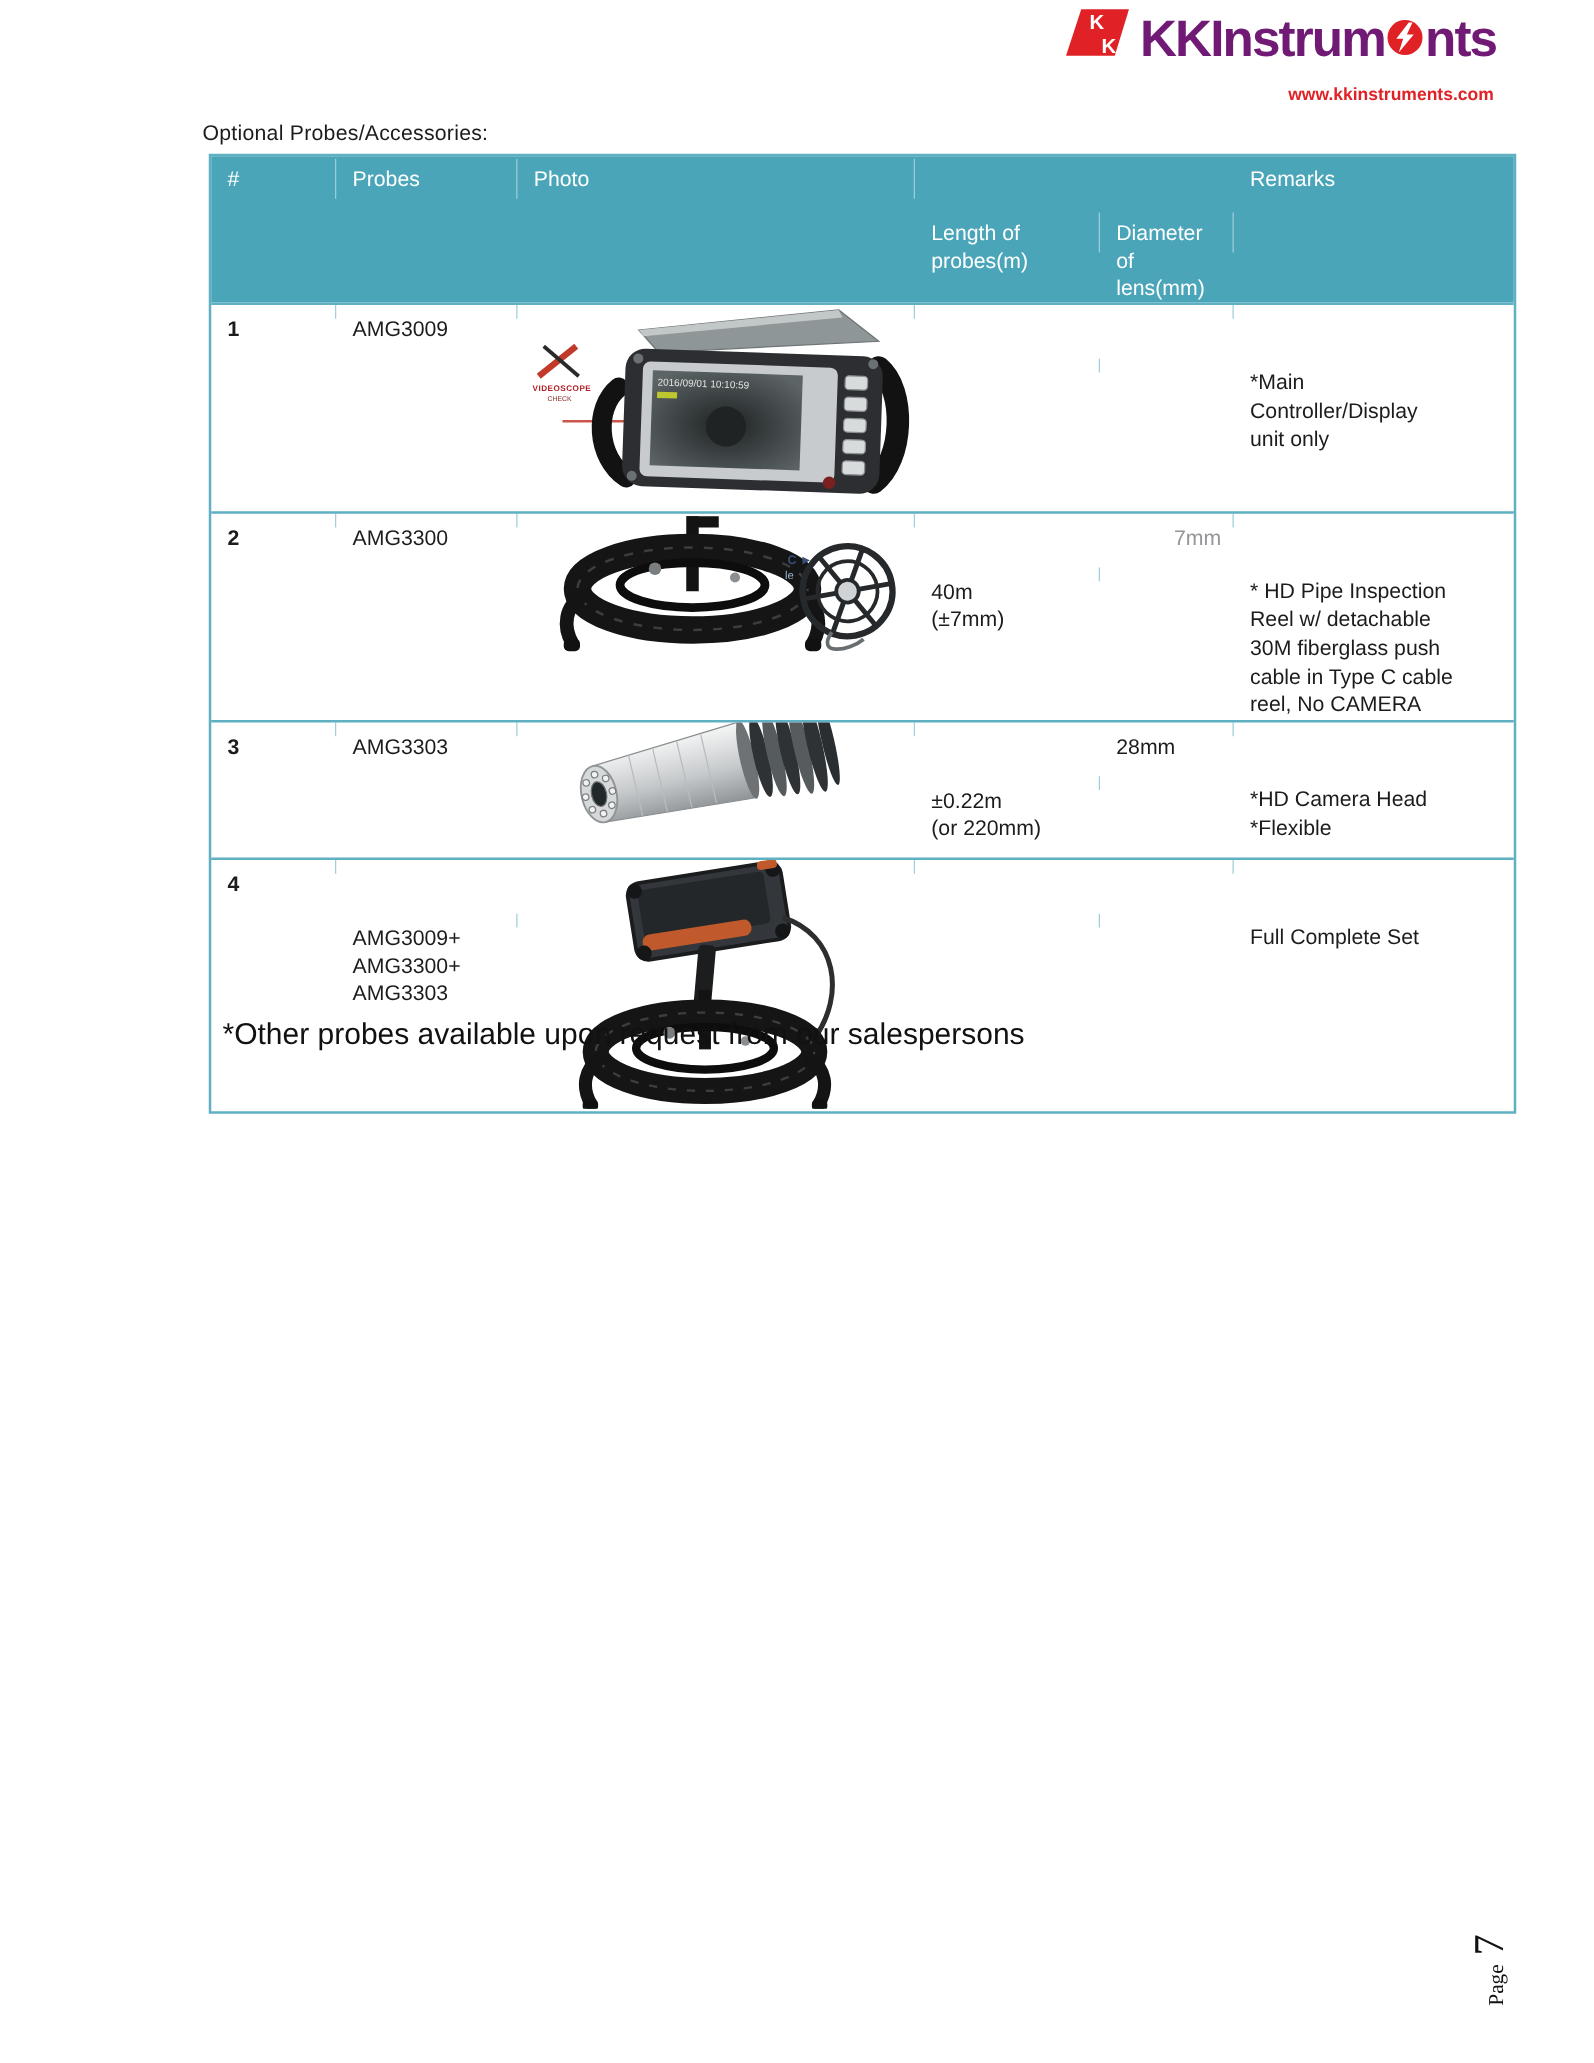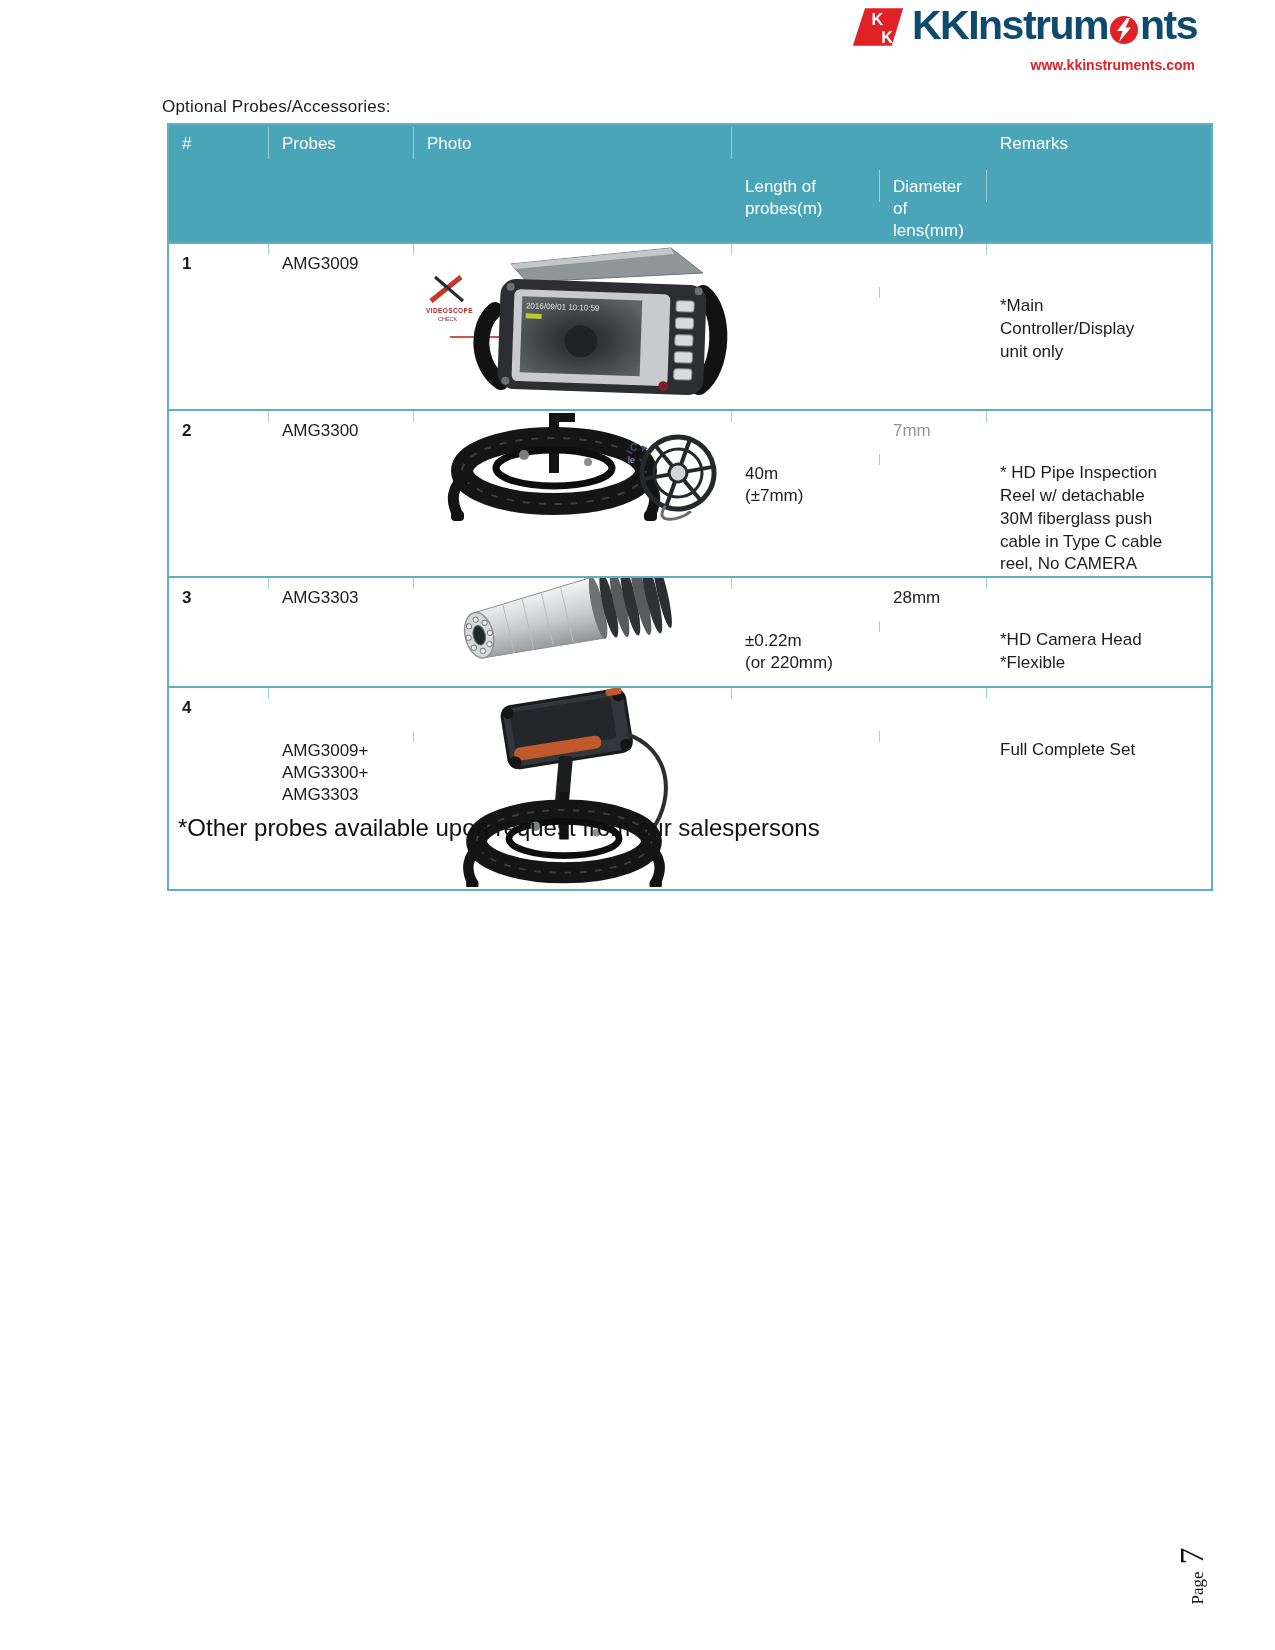--- a/index.html
+++ b/index.html
@@ -2,41 +2,41 @@
 <html><head>
 <meta charset="utf-8">
 <style>
   html,body{margin:0;padding:0;background:#ffffff;}
   body{font-family:"Liberation Sans", sans-serif; color:#1c1c1c;}
   .sheet{position:relative;width:1275px;height:1650px;background:#fff;overflow:hidden;}
 
   
   .logo{position:absolute;top:5px;right:78px;text-align:right;}
   .logo-row{display:flex;align-items:center;gap:8px;justify-content:flex-end;}
-  .wordmark{font-size:41px;font-weight:bold;color:#0c4a6e;letter-spacing:-1.5px;display:flex;align-items:flex-start;line-height:1;}
+  .wordmark{font-size:41px;font-weight:bold;color:#701a75;letter-spacing:-1.5px;display:flex;align-items:flex-end;line-height:1;}
   .bolt-e{display:inline-block;margin:6px 1px 0 1px;}
-  .website{font-size:14px;font-weight:600;color:#e02126;margin-top:5px;margin-right:2px;}
+  .website{font-size:14px;font-weight:600;color:#e02126;margin-top:15px;margin-right:2px;}
 
   
   .section-title{position:absolute;left:162px;top:97px;font-size:17px;font-weight:normal;letter-spacing:.2px;}
   .footnote{position:absolute;left:178px;top:814px;font-size:24px;color:#111;}
 
   
   .tbl{position:absolute;left:167px;top:123px;width:1046px;border:2px solid #5fb0c2;box-sizing:border-box;background:#fff;}
   .trow{display:grid;grid-template-columns:100px 145px 318px 148px 107px 1fr;}
   .thead{background:#4aa5b9;color:#fff;min-height:84px;}
   .tbody-row{border-top:2px solid #5fb0c2;}
   .r1{min-height:165px;} .r2{min-height:118px;} .r3{min-height:108px;} .r4{min-height:201px;}
   .cell{position:relative;padding:9px 10px 0 13px;font-size:17px;line-height:1.3;box-sizing:border-box;}
   .thead .cell{padding-top:8px;}
   .thead .cell:not(:last-child)::after{content:'';position:absolute;top:2px;right:0;width:1px;height:32px;background:rgba(255,255,255,.45);}
   .tbody-row .cell:not(:last-child)::after{content:'';position:absolute;top:0;right:0;width:1px;height:11px;background:rgba(95,176,194,.6);}
   .num-cell{font-weight:bold;}
   .remarks-cell{font-size:17px;line-height:1.34;padding-top:8px;padding-right:10px;}
-  .muted{color:#939598;}
+  .muted{color:#939598;text-align:right;}
   .preline{white-space:pre-line;margin-top:43px;}
   .photo-cell{padding:0;}
   .photo-cell svg{display:block;}
 
   
   .page-num{position:absolute;right:28px;bottom:55px;width:110px;display:flex;align-items:baseline;justify-content:center;gap:7px;
             transform:rotate(-90deg);transform-origin:center;font-family:"Liberation Serif", serif;color:#111;}
   .page-num .w{font-size:17px;}
   .page-num .n{font-size:34px;}
 </style>

